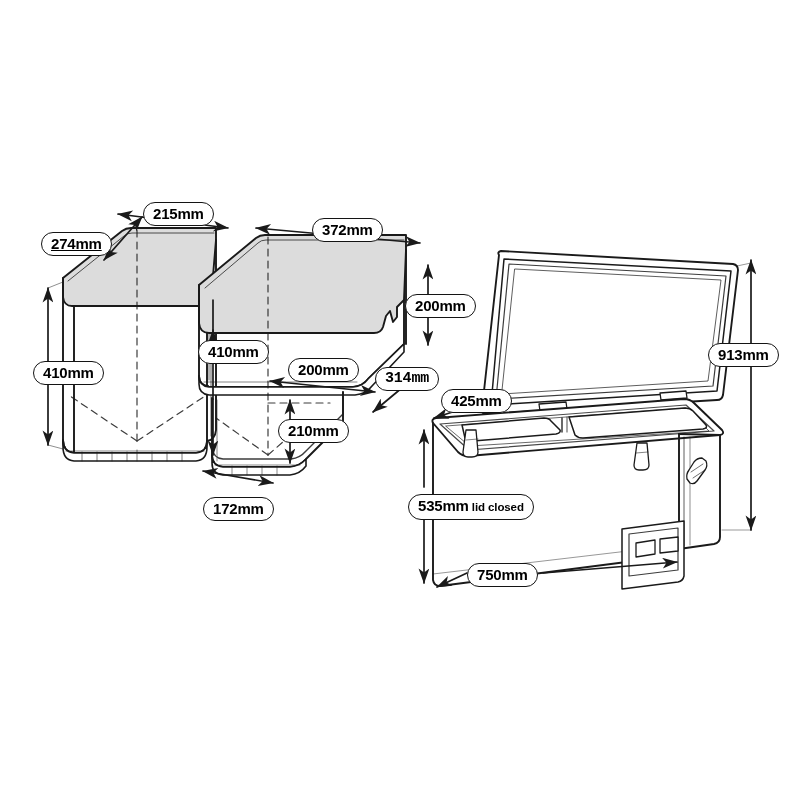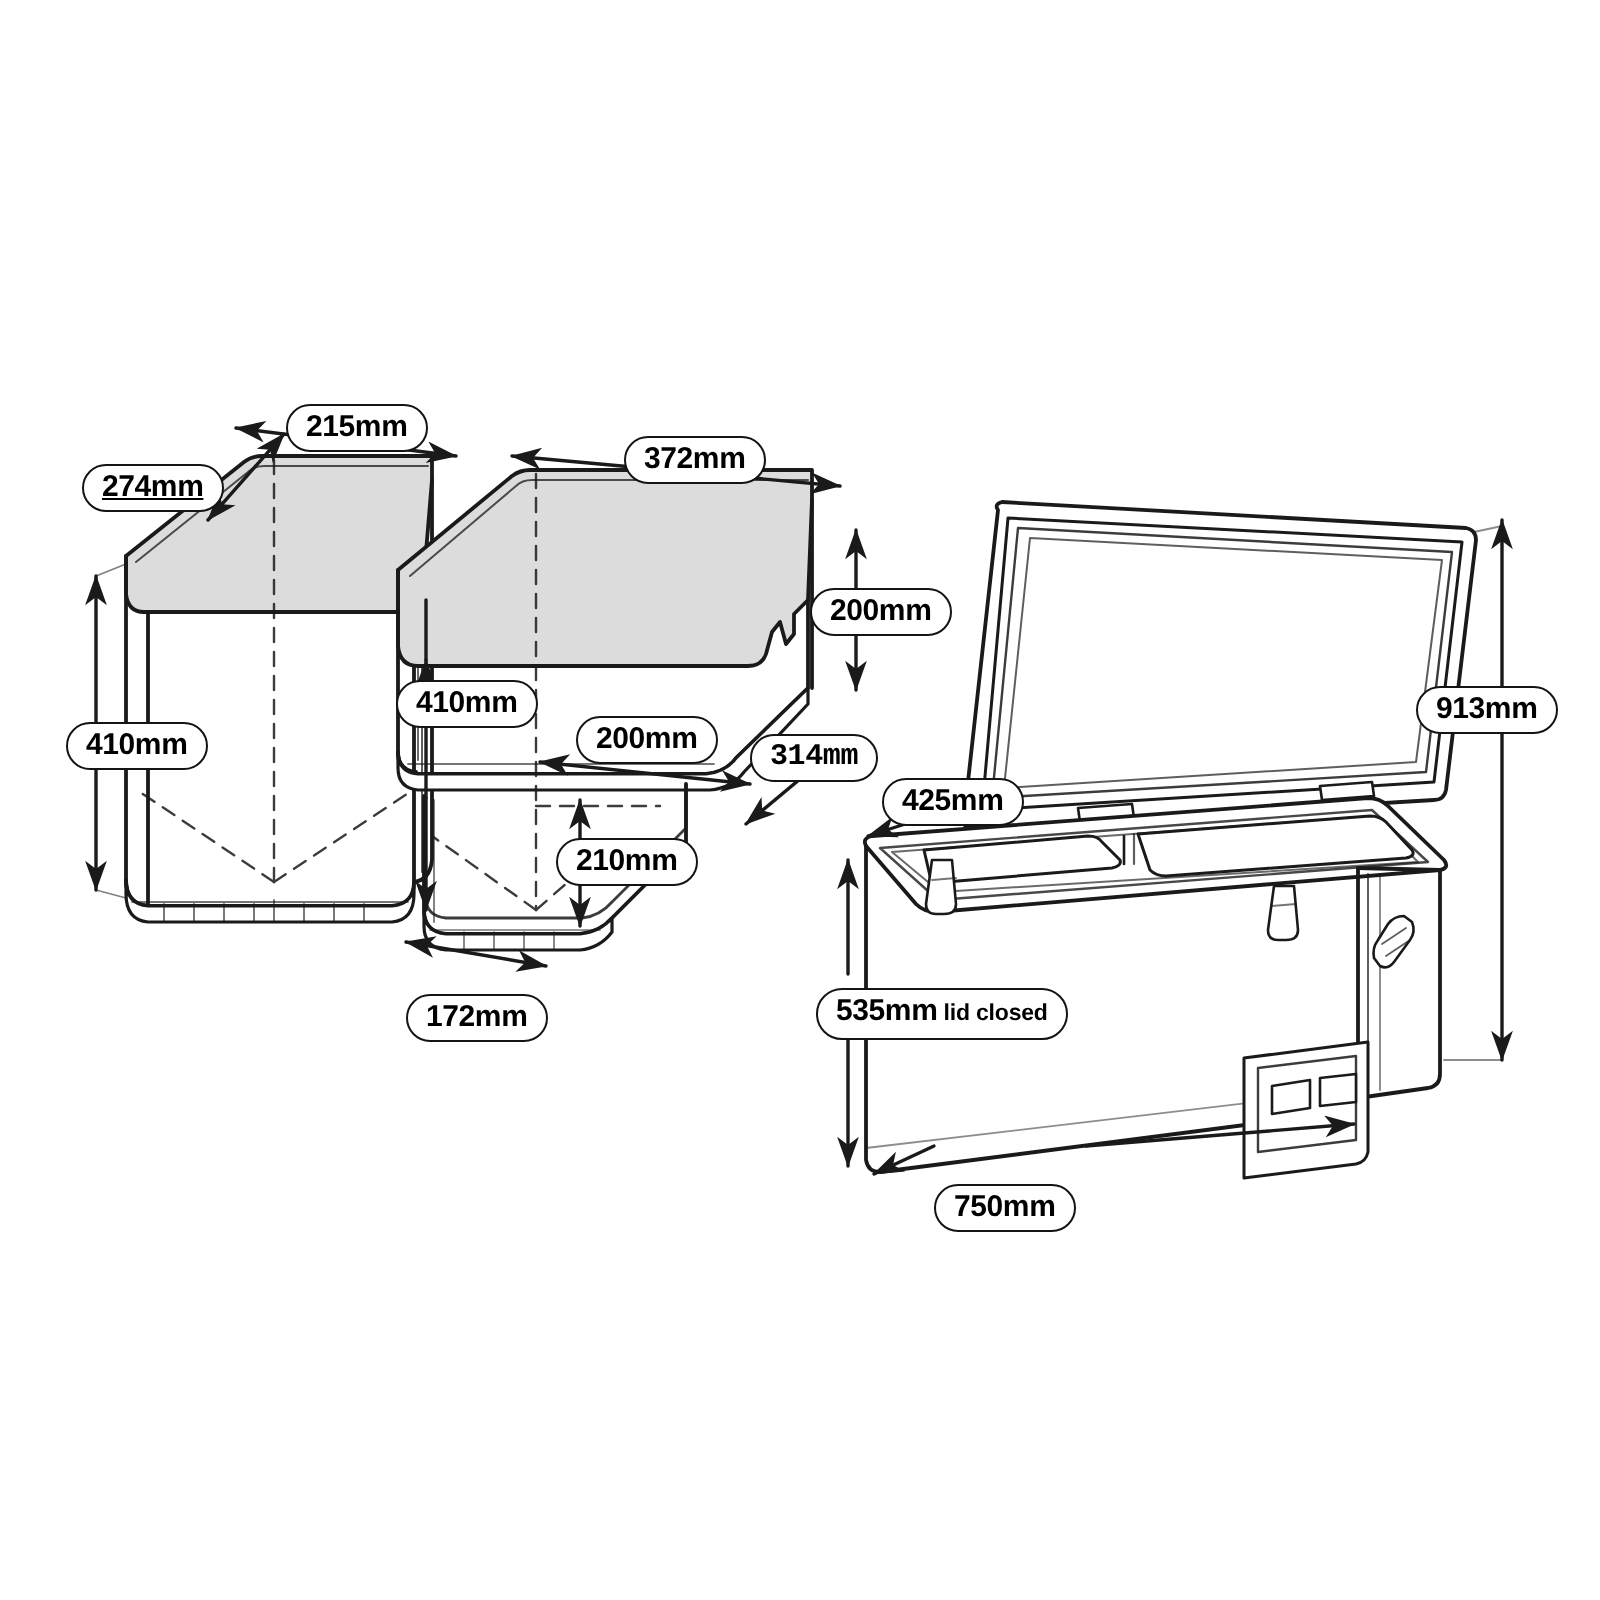--- a/index.html
+++ b/index.html
@@ -244,15 +244,15 @@
   <div class="pill" style="left:203px;top:497px;text-align:right;">172mm</div>
 
   <div class="pill" style="left:708px;top:343px;">913mm</div>
 
   <div class="pill" style="left:441px;top:389px;">425mm</div>
 
   <div class="pill" style="left:408px;top:494px;text-align:right;">
     <span>535mm</span><span class="sub"> lid closed</span>
   </div>
 
-  <div class="pill" style="left:467px;top:563px;margin-top:29px;">750mm</div>
+  <div class="pill" style="left:467px;top:563px;">750mm</div>
 
 </div>
 
 </body></html>

